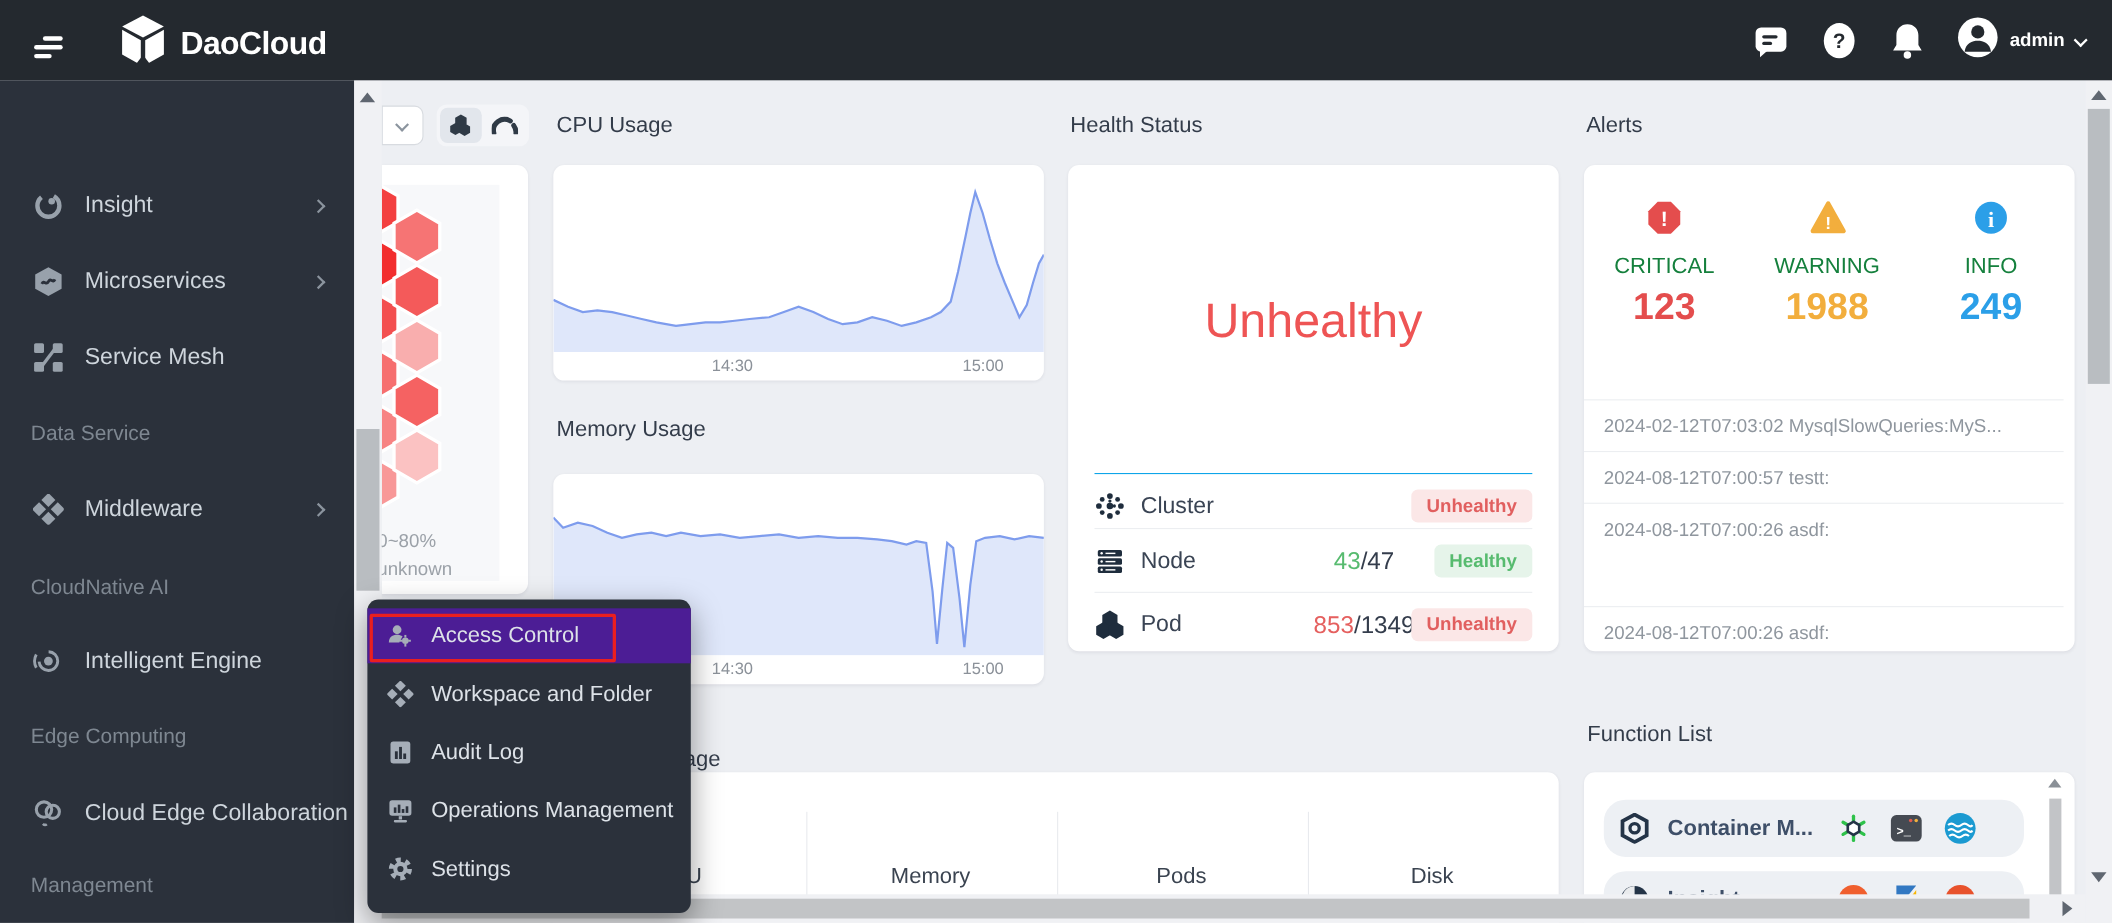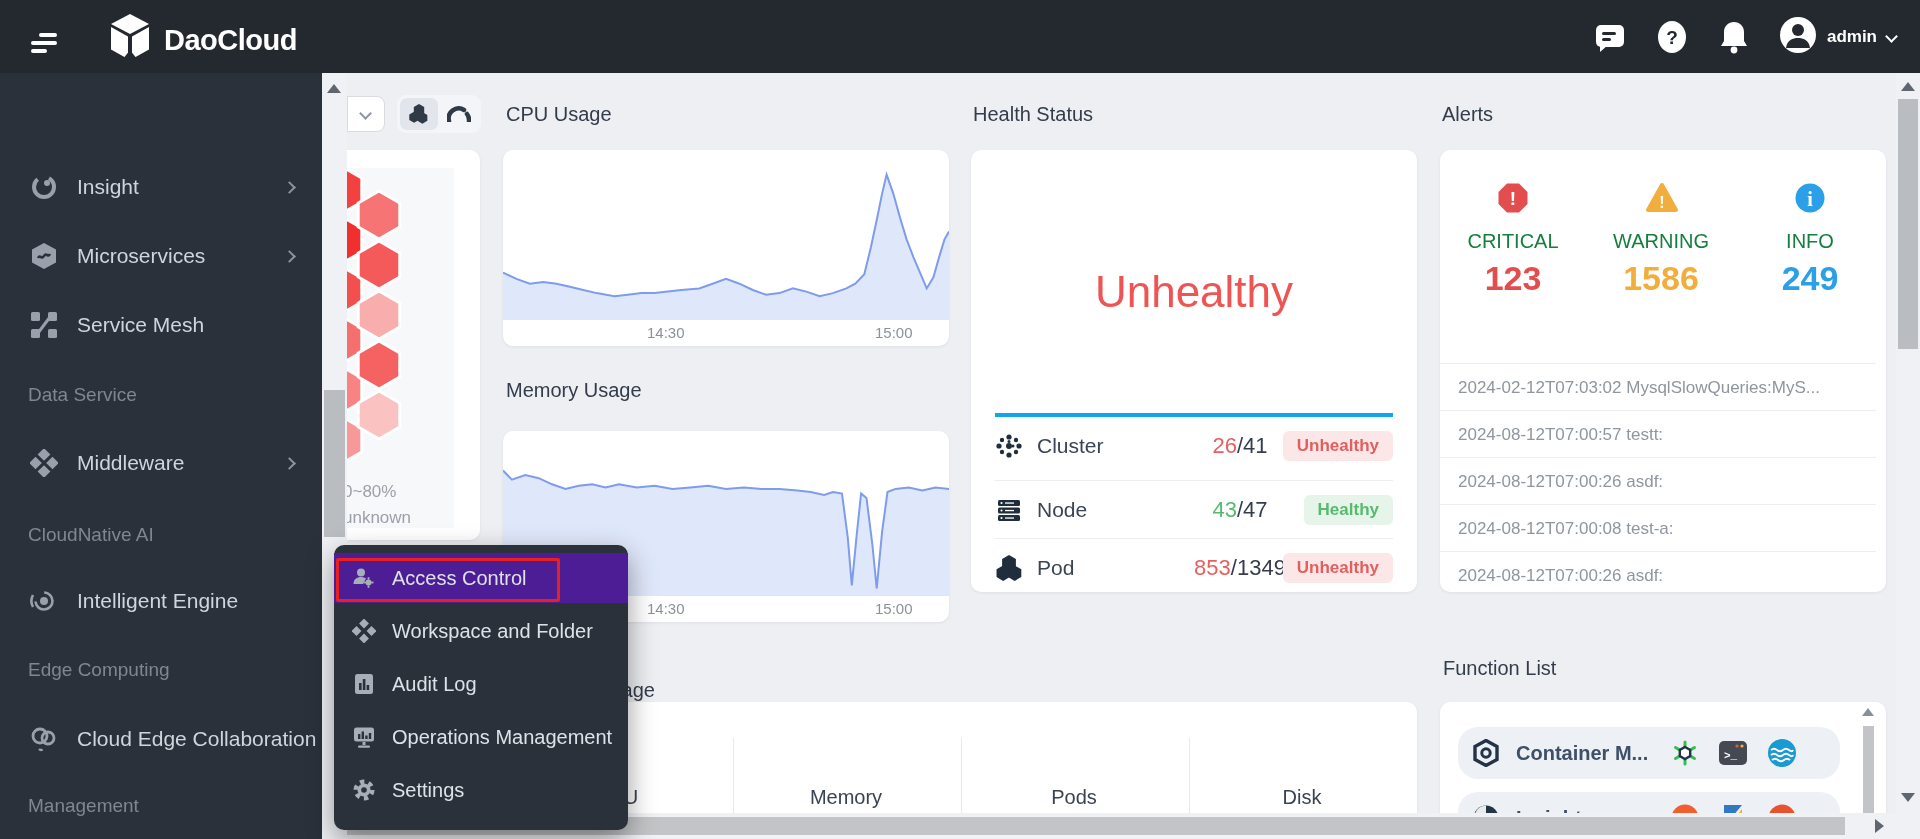--- a/index.html
+++ b/index.html
@@ -271,36 +271,35 @@
   <div class="chart"><svg width="446" height="153">
         <polygon points="0.0,27.5 8.9,36.7 22.3,32.1 35.7,35.2 49.1,41.3 62.4,45.9 75.8,42.8 89.2,41.3 102.6,44.4 116.0,41.3 133.8,44.4 151.6,42.8 169.5,45.9 187.3,44.4 205.2,42.8 223.0,45.9 240.8,44.4 258.7,45.9 276.5,45.9 294.4,47.4 307.7,49.0 321.1,52.0 330.0,49.0 339.0,50.5 344.8,94.9 348.8,142.3 353.7,91.8 358.1,50.5 363.5,55.1 369.3,101.0 373.7,145.3 379.1,88.7 384.5,49.0 392.5,45.9 405.9,44.4 419.2,47.4 432.6,44.4 446.0,45.9 446,153 0,153" fill="#dfe7fa"></polygon>
         <polyline points="0.0,27.5 8.9,36.7 22.3,32.1 35.7,35.2 49.1,41.3 62.4,45.9 75.8,42.8 89.2,41.3 102.6,44.4 116.0,41.3 133.8,44.4 151.6,42.8 169.5,45.9 187.3,44.4 205.2,42.8 223.0,45.9 240.8,44.4 258.7,45.9 276.5,45.9 294.4,47.4 307.7,49.0 321.1,52.0 330.0,49.0 339.0,50.5 344.8,94.9 348.8,142.3 353.7,91.8 358.1,50.5 363.5,55.1 369.3,101.0 373.7,145.3 379.1,88.7 384.5,49.0 392.5,45.9 405.9,44.4 419.2,47.4 432.6,44.4 446.0,45.9" fill="none" stroke="#7e9ced" stroke-width="2"></polyline>
       </svg></div>
   <span class="tick" style="left:144px">14:30</span>
   <span class="tick" style="left:372px">15:00</span>
 </div>
 
 <div class="card" style="left:971px;top:150px;width:446px;height:442px">
   <div class="big-status">Unhealthy</div>
-  <div class="hrow r-unhealthy" style="top:263px;border-top:4px solid #0ea5e9">
+  <div class="hrow r-unhealthy" style="top:280px;border-top:1px solid #0ea5e9">
     <span class="hico"><svg width="28" height="28" viewBox="0 0 28 28" fill="#1f2d3d">
           <circle cx="14" cy="5" r="2.6"></circle>
           <circle cx="21" cy="8" r="2.2"></circle>
           <circle cx="24" cy="14" r="2.6"></circle>
           <circle cx="21" cy="20" r="2.2"></circle>
           <circle cx="14" cy="23" r="2.6"></circle>
           <circle cx="7" cy="20" r="2.2"></circle>
           <circle cx="4" cy="14" r="2.6"></circle>
           <circle cx="7" cy="8" r="2.2"></circle>
           <circle cx="14" cy="14" r="3"></circle>
           <circle cx="14" cy="9.5" r="1.5"></circle>
           <circle cx="18" cy="14" r="1.5"></circle>
         </svg></span>
     <span class="hlabel">Cluster</span>
-    <span class="hcount"><b>26</b><span>/41</span></span>
     <span class="hbadge badge-red">Unhealthy</span>
   </div>
   <div class="hrow r-healthy" style="top:330px;border-top:1px solid #eceef1">
     <span class="hico"><svg width="28" height="28" viewBox="0 0 28 28">
           <g fill="#1f2d3d">
             <rect x="3" y="4" width="22" height="6" rx="1.5"></rect>
             <rect x="3" y="11.5" width="22" height="6" rx="1.5"></rect>
             <rect x="3" y="19" width="22" height="6" rx="1.5"></rect>
           </g>
           <g fill="#fff">
@@ -336,34 +335,33 @@
         </svg></span>
     <div class="al-label">CRITICAL</div>
     <div class="al-num">123</div>
   </div>
   <div class="al-stat s-warning" style="left:151px">
     <span class="al-ico"><svg width="34" height="32" viewBox="0 0 34 32">
           <path d="M17 3 L31 28 L3 28 Z" fill="#f2ae3d" stroke="#f2ae3d" stroke-width="4" stroke-linejoin="round"></path>
           <text x="17" y="26" text-anchor="middle" font-size="16" font-weight="bold" fill="#fff" font-family="Liberation Sans,sans-serif">!</text>
         </svg></span>
     <div class="al-label">WARNING</div>
-    <div class="al-num">1586</div>
+    <div class="al-num">1988</div>
   </div>
   <div class="al-stat s-info" style="left:300px">
     <span class="al-ico"><svg width="32" height="32" viewBox="0 0 32 32">
           <circle cx="16" cy="16" r="14.5" fill="#2b9fe8"></circle>
           <text x="16" y="24" text-anchor="middle" font-size="20" font-weight="bold" fill="#fff" font-family="Liberation Serif,serif">i</text>
         </svg></span>
     <div class="al-label">INFO</div>
     <div class="al-num">249</div>
   </div>
   <div class="al-row" style="top:213px"><span>2024-02-12T07:03:02 MysqlSlowQueries:MyS...</span></div>
   <div class="al-row" style="top:260px"><span>2024-08-12T07:00:57 testt:</span></div>
   <div class="al-row" style="top:307px"><span>2024-08-12T07:00:26 asdf:</span></div>
-  <div class="al-row" style="top:354px"><span>2024-08-12T07:00:08 test-a:</span></div>
   <div class="al-row" style="top:401px"><span>2024-08-12T07:00:26 asdf:</span></div>
 </div>
 
 <div class="card" style="left:503px;top:702px;width:914px;height:140px;border-radius:10px 10px 0 0">
   <span class="res-div" style="left:230px"></span>
   <span class="res-div" style="left:458px"></span>
   <span class="res-div" style="left:686px"></span>
   <div class="res-col" style="left:0px">CPU</div>
   <div class="res-col" style="left:229px">Memory</div>
   <div class="res-col" style="left:457px">Pods</div>

